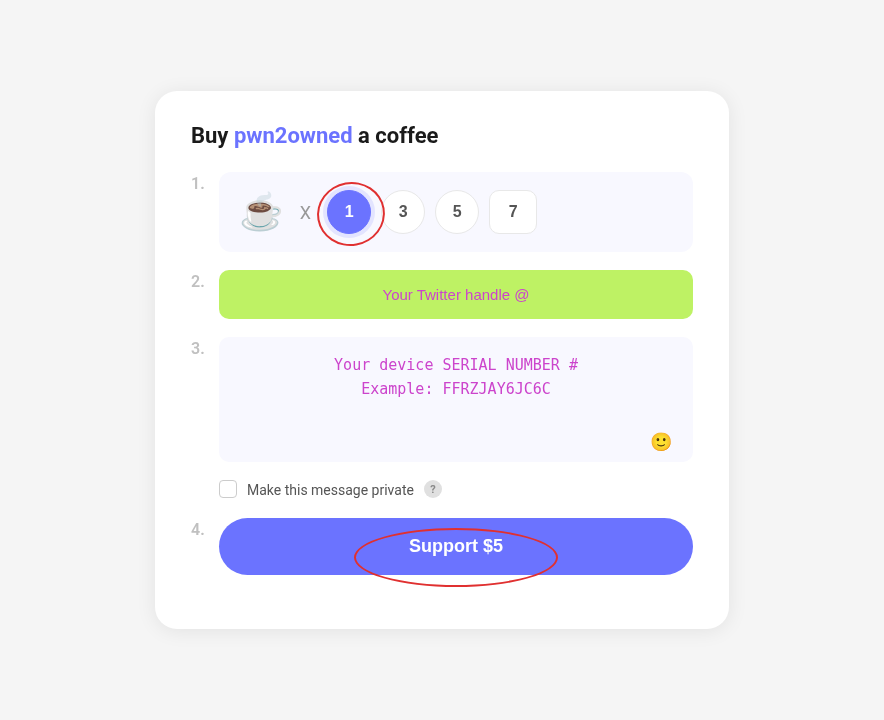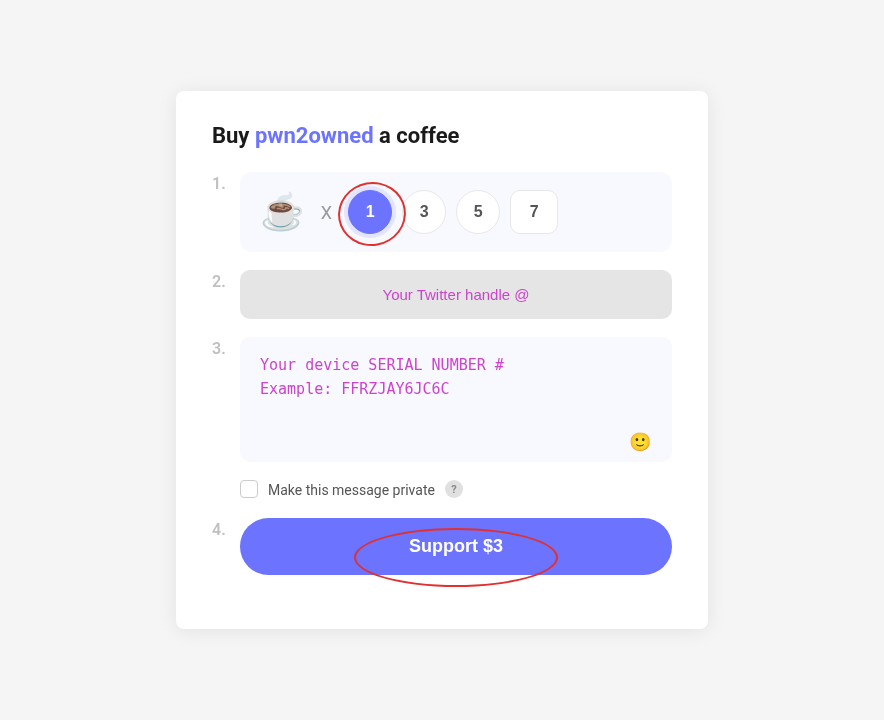--- a/index.html
+++ b/index.html
@@ -8,23 +8,23 @@
       font-family: -apple-system, BlinkMacSystemFont, 'Segoe UI', Roboto, sans-serif;
       display: flex;
       justify-content: center;
       align-items: center;
       min-height: 720px;
       width: 884px;
     }
 
     .card {
       background: #ffffff;
-      border-radius: 8px;
+      border-radius: 22px;
       padding: 32px 36px 36px 36px;
-      width: 532px;
+      width: 574px;
       box-shadow: 0 2px 20px rgba(0,0,0,0.08);
     }
 
     .card-title {
       font-size: 22px;
       font-weight: 700;
       color: #1a1a1a;
       margin-bottom: 24px;
     }
     .card-title .username {
@@ -118,21 +118,21 @@
       height: 60px;
       border: 2.5px solid #e03030;
       border-radius: 50%;
       transform: rotate(-10deg);
       pointer-events: none;
     }
 
     
     .twitter-input {
       width: 100%;
-      background: #e5e5e5;
+      background: #bef264;
       border: none;
       border-radius: 10px;
       padding: 16px 20px;
       font-size: 15px;
       color: #cc44cc;
       font-weight: 400;
       text-align: center;
       outline: none;
       cursor: pointer;
     }
@@ -149,20 +149,21 @@
       position: relative;
     }
 
     .serial-textarea {
       width: 100%;
       background: transparent;
       border: none;
       font-size: 15px;
       color: #cc44cc;
       font-weight: 500;
+      text-align: center;
       outline: none;
       resize: none;
       min-height: 70px;
       line-height: 1.6;
       cursor: pointer;
     }
     .serial-textarea::placeholder {
       color: #cc44cc;
       font-weight: 500;
     }
@@ -291,18 +292,18 @@
   <div class="private-row">
     <div class="private-checkbox"></div>
     <span class="private-label">Make this message private</span>
     <div class="help-icon">?</div>
   </div>
 
   <div class="step-row">
     <span class="step-number">4.</span>
     <div class="step-content">
       <div class="support-btn-wrapper">
-        <button class="support-button">Support $3</button>
+        <button class="support-button">Support $5</button>
       </div>
     </div>
   </div>
 
 </div>
 
 </body></html>

